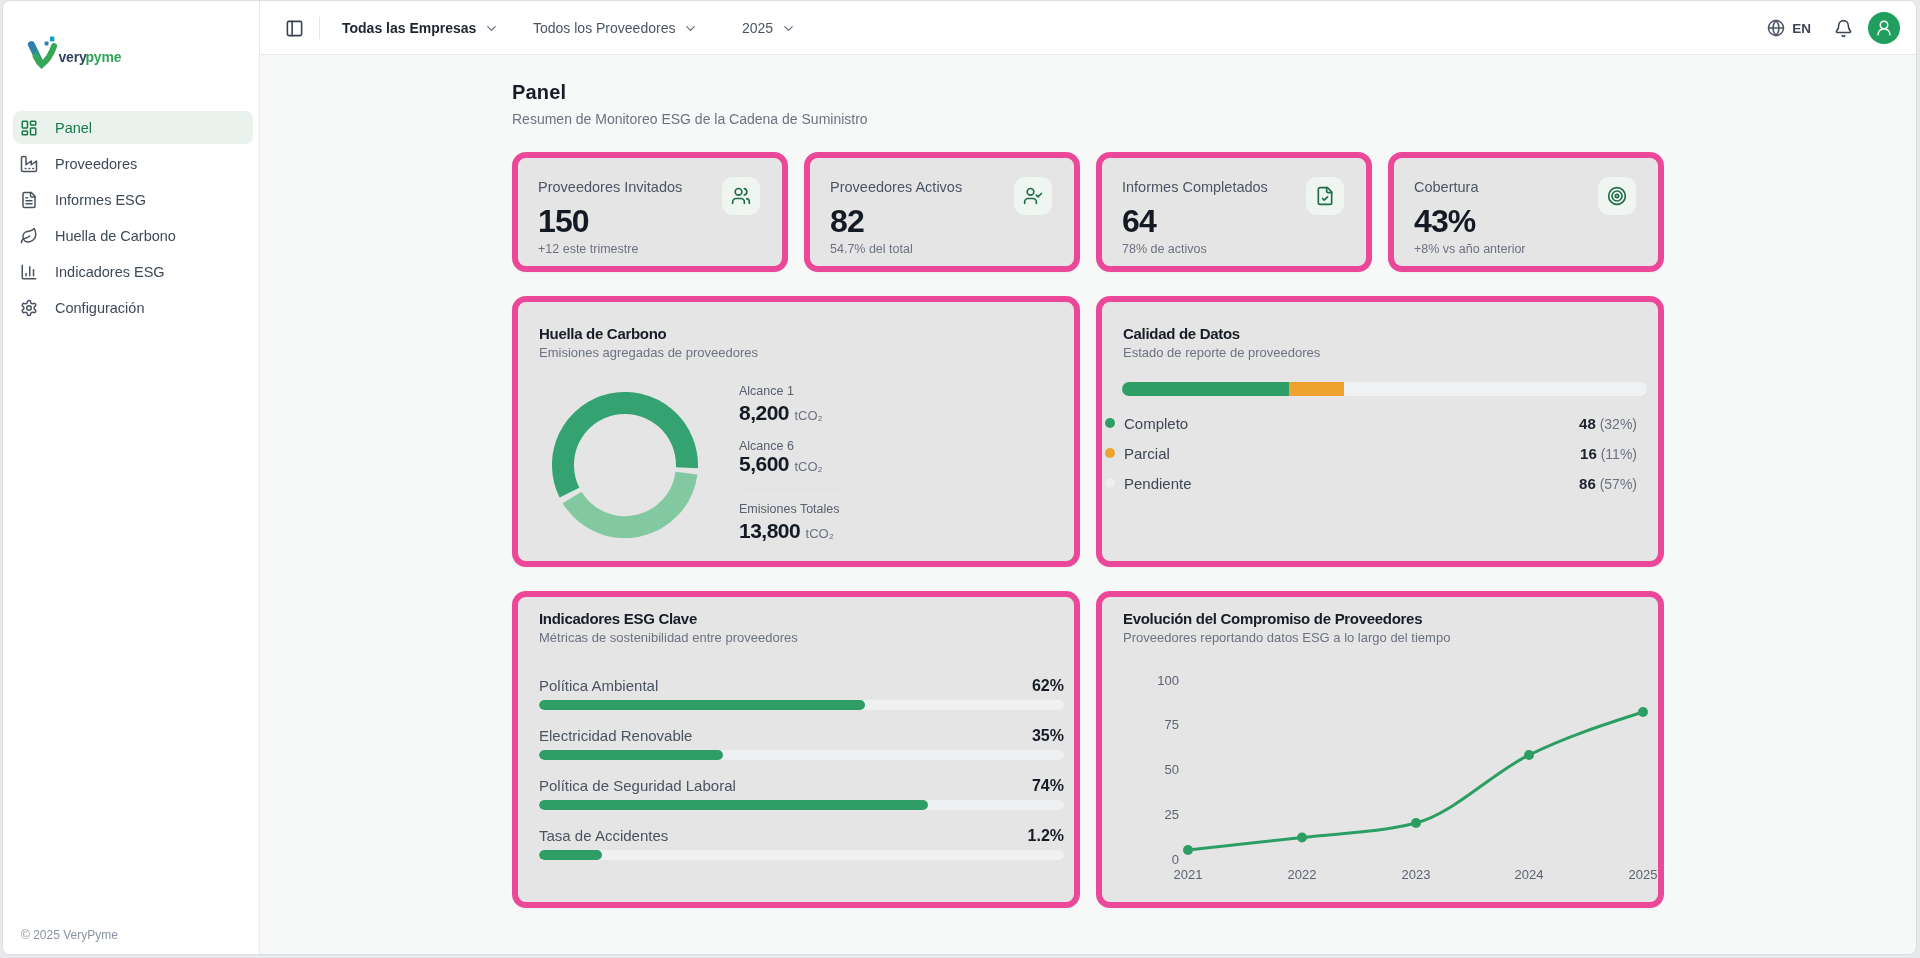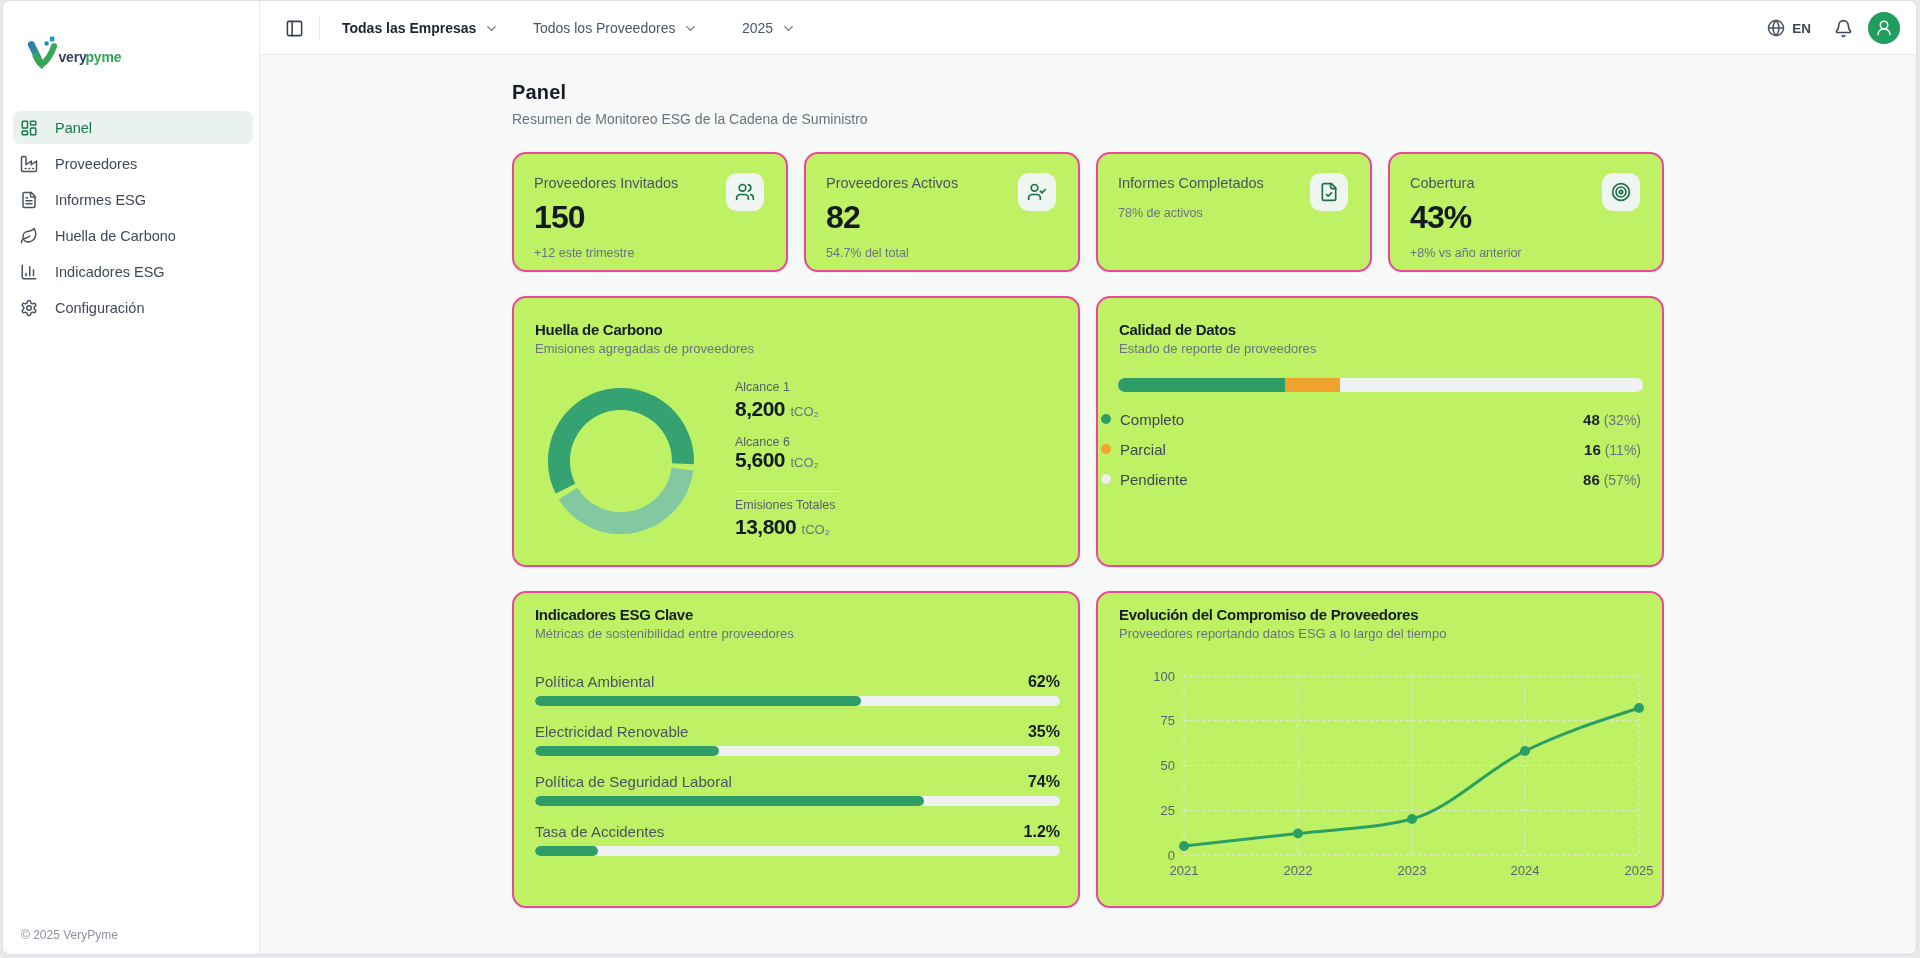--- a/index.html
+++ b/index.html
@@ -38,26 +38,26 @@
   .avatar svg { width:18px; height:18px; }
   
   .main { position:absolute; left:257px; right:0; top:54px; bottom:0; }
   .content { width:1152px; margin:0 auto; padding-top:26px; }
   h1 { font-size:20px; color:#171d26; letter-spacing:.2px; }
   .subtitle { font-size:14px; color:#6b7280; margin-top:7px; }
   .row { display:flex; gap:16px; }
   .row1 { margin-top:25px; }
   .row2 { margin-top:24px; }
   .row3 { margin-top:24px; }
-  .card { background:#bef264; border:2px solid #ec4899; border-radius:14px;
+  .card { background:#e5e5e5; border:6px solid #ec4899; border-radius:14px;
           box-shadow:0 1px 2px rgba(16,24,40,.04); position:relative; }
   .stat { width:276px; height:120px; padding:19px 20px; }
   .stat .label { font-size:14.5px; line-height:20px; color:#4b5563; }
   .stat .value { font-size:32px; line-height:32px; font-weight:bold; color:#141a23; margin-top:8px; letter-spacing:-0.9px; }
-  .stat .delta { font-size:12.5px; line-height:16px; color:#6b7280; margin-top:12px; }
+  .stat .delta { font-size:12.5px; line-height:16px; color:#6b7280; margin-top:4px; }
   .chip { position:absolute; right:22px; top:19px; width:38px; height:38px; border-radius:11px;
           background:#eff5f1; display:flex; align-items:center; justify-content:center; color:#1e6f49; }
   .chip svg { width:20px; height:20px; }
   .half { width:568px; }
   .r2 { height:271px; padding:23px 21px; }
   .r3 { height:317px; padding:13px 21px; }
   .card h2 { font-size:15px; color:#171d26; letter-spacing:-0.3px; }
   .card .sub { font-size:13px; color:#6b7280; margin-top:3px; }
   
   .hc-col { position:absolute; left:221px; top:0; }
@@ -228,20 +228,21 @@
           <div class="chip">
               <svg viewBox="0 0 24 24" fill="none" stroke="currentColor" stroke-width="2" stroke-linecap="round" stroke-linejoin="round">
                 <path d="M16 21v-2a4 4 0 0 0-4-4H6a4 4 0 0 0-4 4v2"></path>
                 <circle cx="9" cy="7" r="4"></circle>
                 <path d="m16 11 2 2 4-4"></path>
               </svg>
             </div>
         </div>
         <div class="card stat">
           <div class="label">Informes Completados</div>
+          <div class="value">64</div>
           <div class="delta">78% de activos</div>
           <div class="chip">
               <svg viewBox="0 0 24 24" fill="none" stroke="currentColor" stroke-width="2" stroke-linecap="round" stroke-linejoin="round">
                 <path d="M15 2H6a2 2 0 0 0-2 2v16a2 2 0 0 0 2 2h12a2 2 0 0 0 2-2V7Z"></path>
                 <path d="M14 2v4a2 2 0 0 0 2 2h4"></path>
                 <path d="m9 15 2 2 4-4"></path>
               </svg>
             </div>
         </div>
         <div class="card stat">

